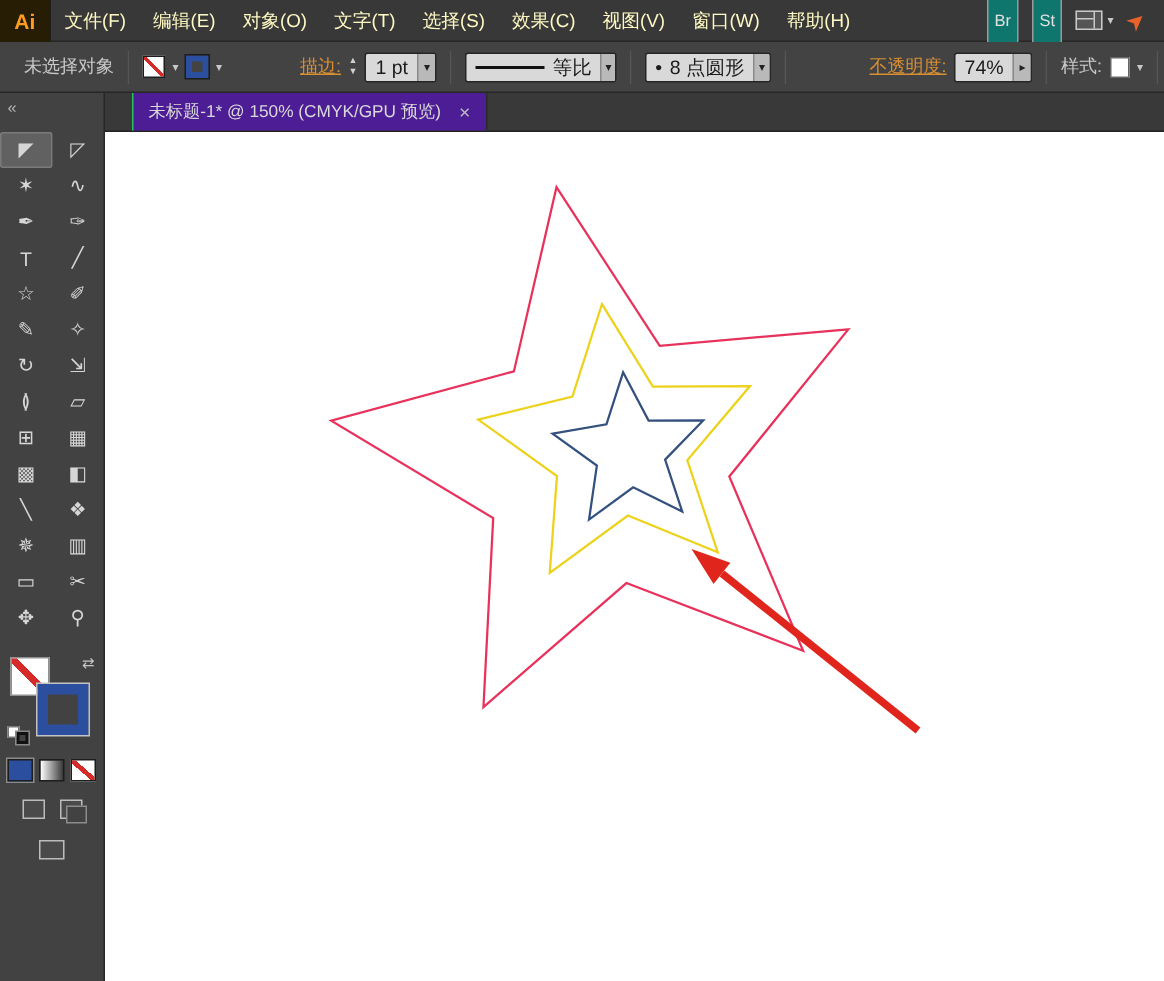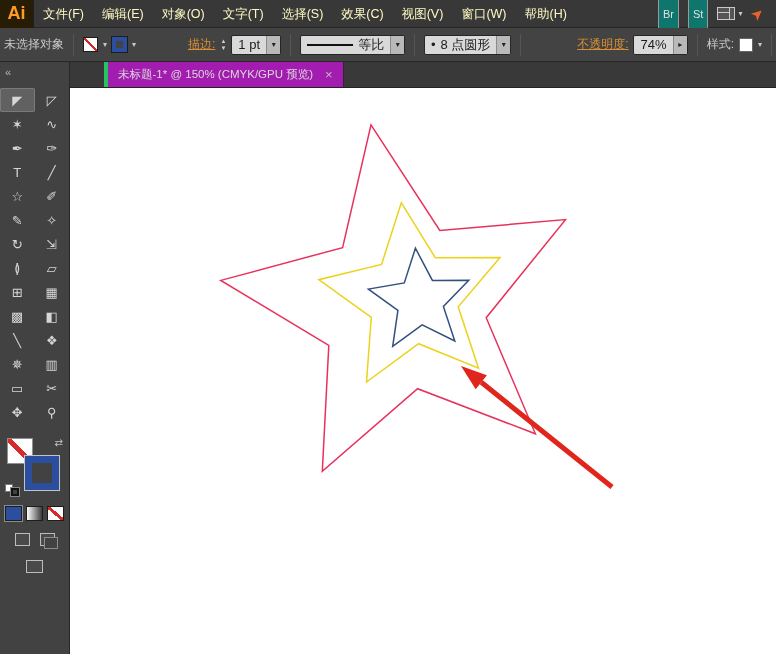--- a/index.html
+++ b/index.html
@@ -12,21 +12,21 @@
   }
 
   
   .menu-bar {
     position: absolute; left: 0; top: 0; width: 776px; height: 28px;
     background: #383838; border-bottom: 1px solid #262626;
     display: flex; align-items: center; font-size: 12.5px;
   }
   .app-logo {
     width: 34px; height: 28px; background: #271c04; color: #ff9c21;
-    font-weight: bold; font-size: 18px;
+    font-weight: bold; font-size: 14px;
     display: flex; align-items: center; justify-content: center;
     border-right: 1px solid #1f1f1f;
   }
   .menu-items { display: flex; align-items: center; height: 100%; }
   .menu-item { padding: 0 9px; line-height: 28px; color: #fef9c3; cursor: default; white-space: nowrap; }
   .menu-right { margin-left: auto; display: flex; align-items: center; gap: 9px; padding-right: 12px; }
   .mini-btn {
     border: 1px solid #9a9a9a; border-radius: 3px; font-size: 11px;
     padding: 14px 4px; color: #e0e0e0; background: #0f766e;
   }
@@ -35,21 +35,21 @@
   .ws-icon::before { content: ""; position: absolute; top: 0; bottom: 0; right: 4px; width: 1px; background: #c9c9c9; }
   .ws-icon::after  { content: ""; position: absolute; top: 4px; left: 0; right: 5px; height: 1px; background: #c9c9c9; }
   .dd { font-size: 8px; color: #c8c8c8; }
   .swoosh { color: #e8622a; font-size: 15px; display: inline-block; transform: rotate(-42deg); }
 
   
   .control-bar {
     position: absolute; left: 0; top: 28px; width: 776px; height: 34px;
     background: #434343; border-bottom: 1px solid #272727;
     display: flex; align-items: center; font-size: 12px; color: #cfcfcf;
-    padding-left: 4px; gap: 5px; white-space: nowrap;
+    padding-left: 16px; gap: 5px; white-space: nowrap;
   }
   .sep { width: 1px; height: 22px; background: #2e2e2e; border-right: 1px solid #565656; margin: 0 4px; flex: none; }
   .link-label { color: var(--link-color, #d98f33); text-decoration: underline; margin-left: 47px; }
   .plain-label { color: #c9c9c9; }
   .swatch-mini { width: 15px; height: 15px; border: 1px solid #1d1d1d; position: relative; flex: none; }
   .fill-none-bg { background: #ffffff; }
   .fill-none-bg::after {
     content: ""; position: absolute; inset: 0;
     background: linear-gradient(to top right, transparent 43%, #d42a2a 43%, #d42a2a 57%, transparent 57%);
   }
@@ -68,22 +68,22 @@
   .profile-line { display: inline-block; width: 46px; height: 2px; background: #111; }
   .style-swatch { width: 14px; height: 14px; background: #fff; border: 1px solid #666; }
 
   
   .tab-bar {
     position: absolute; left: 70px; top: 62px; right: 0; height: 26px;
     background: #393939; border-bottom: 1px solid #232323;
     display: flex; align-items: stretch;
   }
   .doc-tab {
-    margin-left: 34px; background: #a21caf; color: #d9d9d9;
-    border-left: 4px solid #22c55e; border-right: 1px solid #2a2a2a;
+    margin-left: 18px; background: #4c1d95; color: #d9d9d9;
+    border-left: 1px solid #22c55e; border-right: 1px solid #2a2a2a;
     display: flex; align-items: center; padding: 0 10px; font-size: 11.5px; gap: 12px;
   }
   .tab-close { color: #bdbdbd; font-size: 13px; line-height: 1; }
 
   
   .tools-panel {
     position: absolute; left: 0; top: 62px; width: 70px; bottom: 0;
     background: #424242; border-right: 1px solid #272727;
   }
   .panel-header { height: 20px; display: flex; align-items: center; padding-left: 5px; }

